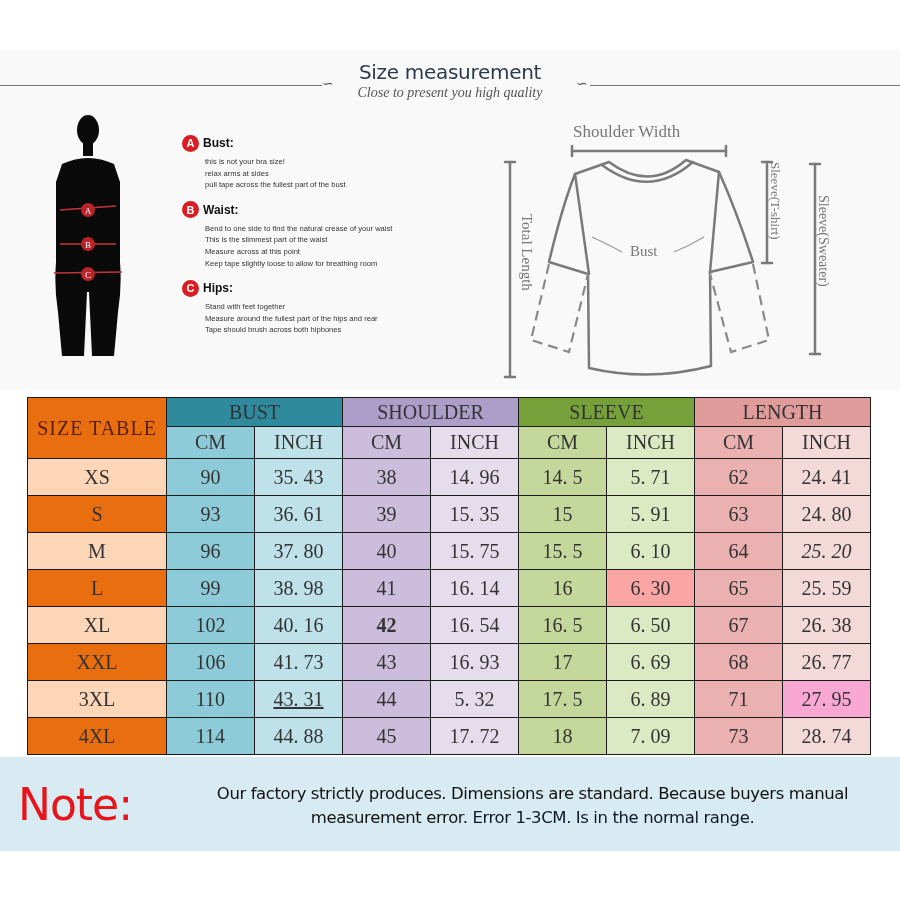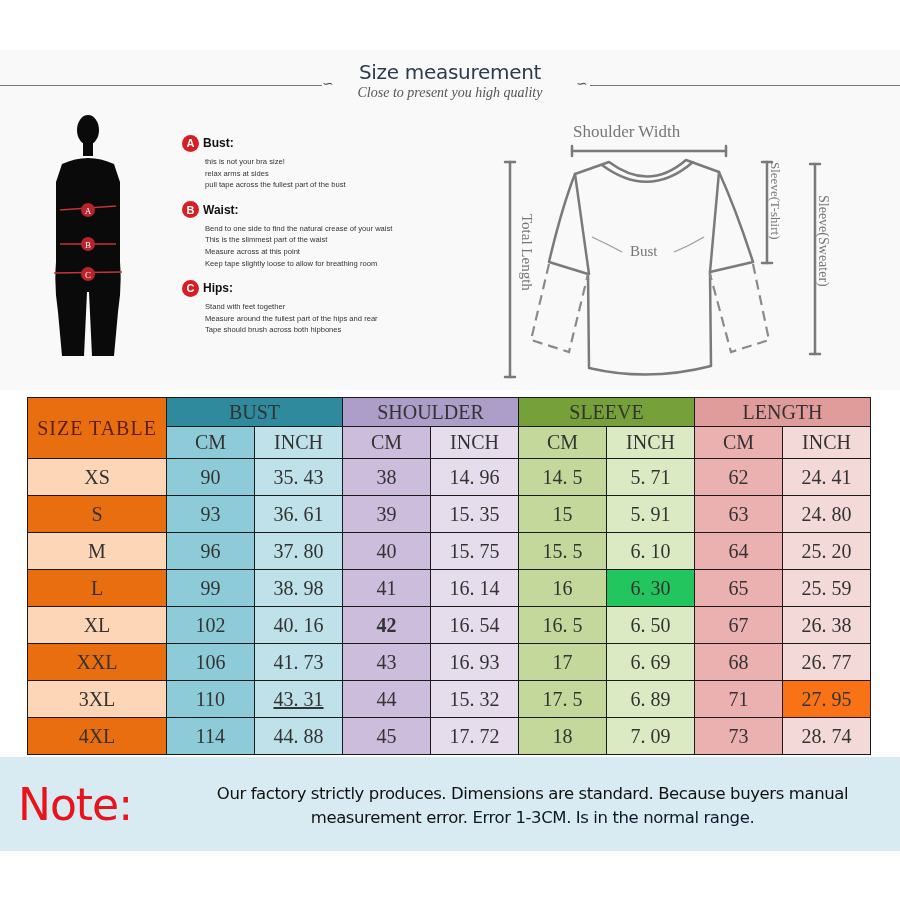--- a/index.html
+++ b/index.html
@@ -189,30 +189,30 @@
       </tr>
       <tr class="drow">
         <td class="c-size" style="background: rgb(253, 214, 184);">M</td>
         <td style="background: rgb(142, 203, 217);">96</td>
         <td style="background: rgb(191, 226, 234);">37. 80</td>
         <td style="background: rgb(203, 189, 219);">40</td>
         <td style="background: rgb(229, 221, 236);">15. 75</td>
         <td style="background: rgb(195, 216, 154);">15. 5</td>
         <td style="background: rgb(220, 234, 195);">6. 10</td>
         <td style="background: rgb(235, 176, 176);">64</td>
-        <td style="background: rgb(244, 217, 217);">25. 20</td>
+        <td style="background: rgb(244, 217, 217); font-style: italic;">25. 20</td>
       </tr>
       <tr class="drow">
         <td class="c-size" style="background: rgb(233, 110, 16);">L</td>
         <td style="background: rgb(142, 203, 217);">99</td>
         <td style="background: rgb(191, 226, 234);">38. 98</td>
         <td style="background: rgb(203, 189, 219);">41</td>
         <td style="background: rgb(229, 221, 236);">16. 14</td>
         <td style="background: rgb(195, 216, 154);">16</td>
-        <td style="background: #22c55e;">6. 30</td>
+        <td style="background: #fca5a5;">6. 30</td>
         <td style="background: rgb(235, 176, 176);">65</td>
         <td style="background: rgb(244, 217, 217);">25. 59</td>
       </tr>
       <tr class="drow">
         <td class="c-size" style="background: rgb(253, 214, 184);">XL</td>
         <td style="background: rgb(142, 203, 217);">102</td>
         <td style="background: rgb(191, 226, 234);">40. 16</td>
         <td style="background: rgb(203, 189, 219); font-weight: bold;">42</td>
         <td style="background: rgb(229, 221, 236);">16. 54</td>
         <td style="background: rgb(195, 216, 154);">16. 5</td>
@@ -229,25 +229,25 @@
         <td style="background: rgb(195, 216, 154);">17</td>
         <td style="background: rgb(220, 234, 195);">6. 69</td>
         <td style="background: rgb(235, 176, 176);">68</td>
         <td style="background: rgb(244, 217, 217);">26. 77</td>
       </tr>
       <tr class="drow">
         <td class="c-size" style="background: rgb(253, 214, 184);">3XL</td>
         <td style="background: rgb(142, 203, 217);">110</td>
         <td style="background: rgb(191, 226, 234); text-decoration: underline;">43. 31</td>
         <td style="background: rgb(203, 189, 219);">44</td>
-        <td style="background: rgb(229, 221, 236);">15. 32</td>
+        <td style="background: rgb(229, 221, 236);">5. 32</td>
         <td style="background: rgb(195, 216, 154);">17. 5</td>
         <td style="background: rgb(220, 234, 195);">6. 89</td>
         <td style="background: rgb(235, 176, 176);">71</td>
-        <td style="background: #f97316;">27. 95</td>
+        <td style="background: #f9a8d4;">27. 95</td>
       </tr>
       <tr class="drow">
         <td class="c-size" style="background: rgb(233, 110, 16);">4XL</td>
         <td style="background: rgb(142, 203, 217);">114</td>
         <td style="background: rgb(191, 226, 234);">44. 88</td>
         <td style="background: rgb(203, 189, 219);">45</td>
         <td style="background: rgb(229, 221, 236);">17. 72</td>
         <td style="background: rgb(195, 216, 154);">18</td>
         <td style="background: rgb(220, 234, 195);">7. 09</td>
         <td style="background: rgb(235, 176, 176);">73</td>

